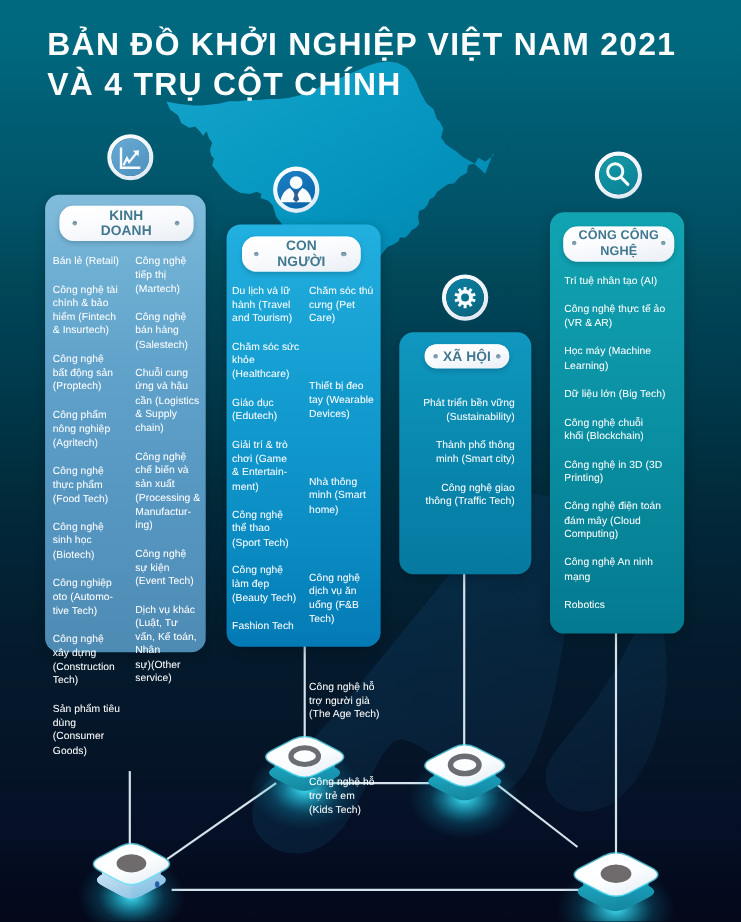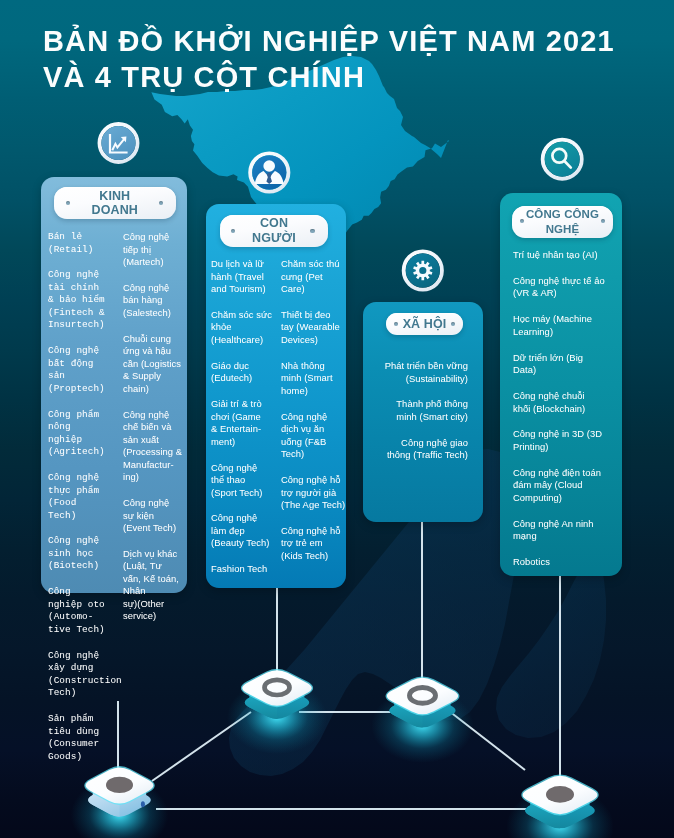--- a/index.html
+++ b/index.html
@@ -221,21 +221,21 @@
   <div class="panel p1" style="left:41px; top:177px; width:146px; height:416px;
               background:linear-gradient(to bottom, #82bcdc 0%, #6eafd3 16%, #60a1ca 40%, #5596c1 70%, #4e8bb3 100%);">
     <div class="pill" style="left:12.5px; top:10px; width:122.5px; height:32px;">
       <span class="dot" style="left:12px; top:13.6px;"></span>
       <span class="dot" style="right:13px; top:13.6px;"></span>
       <span class="ptxt" style="font-size:12.5px; line-height:14.4px;">
         <span>KINH</span><br><span>DOANH</span>
       </span>
     </div>
     <div class="cols" style="left:7px; top:54px; width:139px;">
-      <div class="col" style="width:75px; padding-right:13px;font-family:Liberation Mono, monospace;">
+      <div class="col" style="width:75px; padding-right:13px;">
         <div class="it">Bán lẻ (Retail)</div>
         <div class="it">Công nghệ tài chính &amp; bảo hiểm (Fintech &amp; Insurtech)</div>
         <div class="it">Công nghệ bất động sản (Proptech)</div>
         <div class="it">Công phẩm nông nghiệp (Agritech)</div>
         <div class="it">Công nghệ thực phẩm (Food Tech)</div>
         <div class="it">Công nghệ sinh học (Biotech)</div>
         <div class="it">Công nghiệp oto (Automo-<br>tive Tech)</div>
         <div class="it">Công nghệ xây dựng (Construction Tech)</div>
         <div class="it">Sản phẩm tiêu dùng (Consumer Goods)</div>
       </div>
@@ -262,21 +262,21 @@
     <div class="cols" style="left:5px; top:54px; width:141px;">
       <div class="col" style="width:70px; padding-right:8.5px;">
         <div class="it">Du lịch và lữ hành (Travel and Tourism)</div>
         <div class="it">Chăm sóc sức khỏe (Healthcare)</div>
         <div class="it">Giáo dục (Edutech)</div>
         <div class="it">Giải trí &amp; trò chơi (Game<br>&amp; Entertain-<br>ment)</div>
         <div class="it">Công nghệ thể thao (Sport Tech)</div>
         <div class="it">Công nghệ làm đẹp (Beauty Tech)</div>
         <div class="it">Fashion Tech</div>
       </div>
-      <div class="col" style="width:64.5px;">
+      <div class="col" style="width:64.5px;gap:36px;">
         <div class="it">Chăm sóc thú cưng (Pet Care)</div>
         <div class="it">Thiết bị đeo tay (Wearable Devices)</div>
         <div class="it">Nhà thông minh (Smart home)</div>
         <div class="it">Công nghệ dịch vụ ăn uống (F&amp;B Tech)</div>
         <div class="it">Công nghệ hỗ trợ người già (The Age Tech)</div>
         <div class="it">Công nghệ hỗ trợ trẻ em (Kids Tech)</div>
       </div>
     </div>
   </div>
 
@@ -303,21 +303,21 @@
       <span class="dot" style="right:8px; top:13.5px; width:4.4px; height:4.4px;"></span>
       <span class="ptxt" style="font-size:11.5px; line-height:14.4px;">
         <span>CÔNG CÔNG</span><br><span>NGHỆ</span>
       </span>
     </div>
     <div class="cols" style="left:13px; top:56px; width:96px;">
       <div class="col" style="width:93px;">
         <div class="it">Trí tuệ nhân tạo (AI)</div>
         <div class="it">Công nghệ thực tế ảo (VR &amp; AR)</div>
         <div class="it">Học máy (Machine Learning)</div>
-        <div class="it">Dữ triển lớn (Big Data)</div>
+        <div class="it">Dữ liệu lớn (Big Tech)</div>
         <div class="it">Công nghệ chuỗi<br>khối (Blockchain)</div>
         <div class="it">Công nghệ in 3D (3D Printing)</div>
         <div class="it">Công nghệ điện toán đám mây (Cloud Computing)</div>
         <div class="it">Công nghệ An ninh mạng</div>
         <div class="it">Robotics</div>
       </div>
     </div>
   </div>
 
   <svg class="net" width="674" height="838" viewBox="0 0 674 838">

